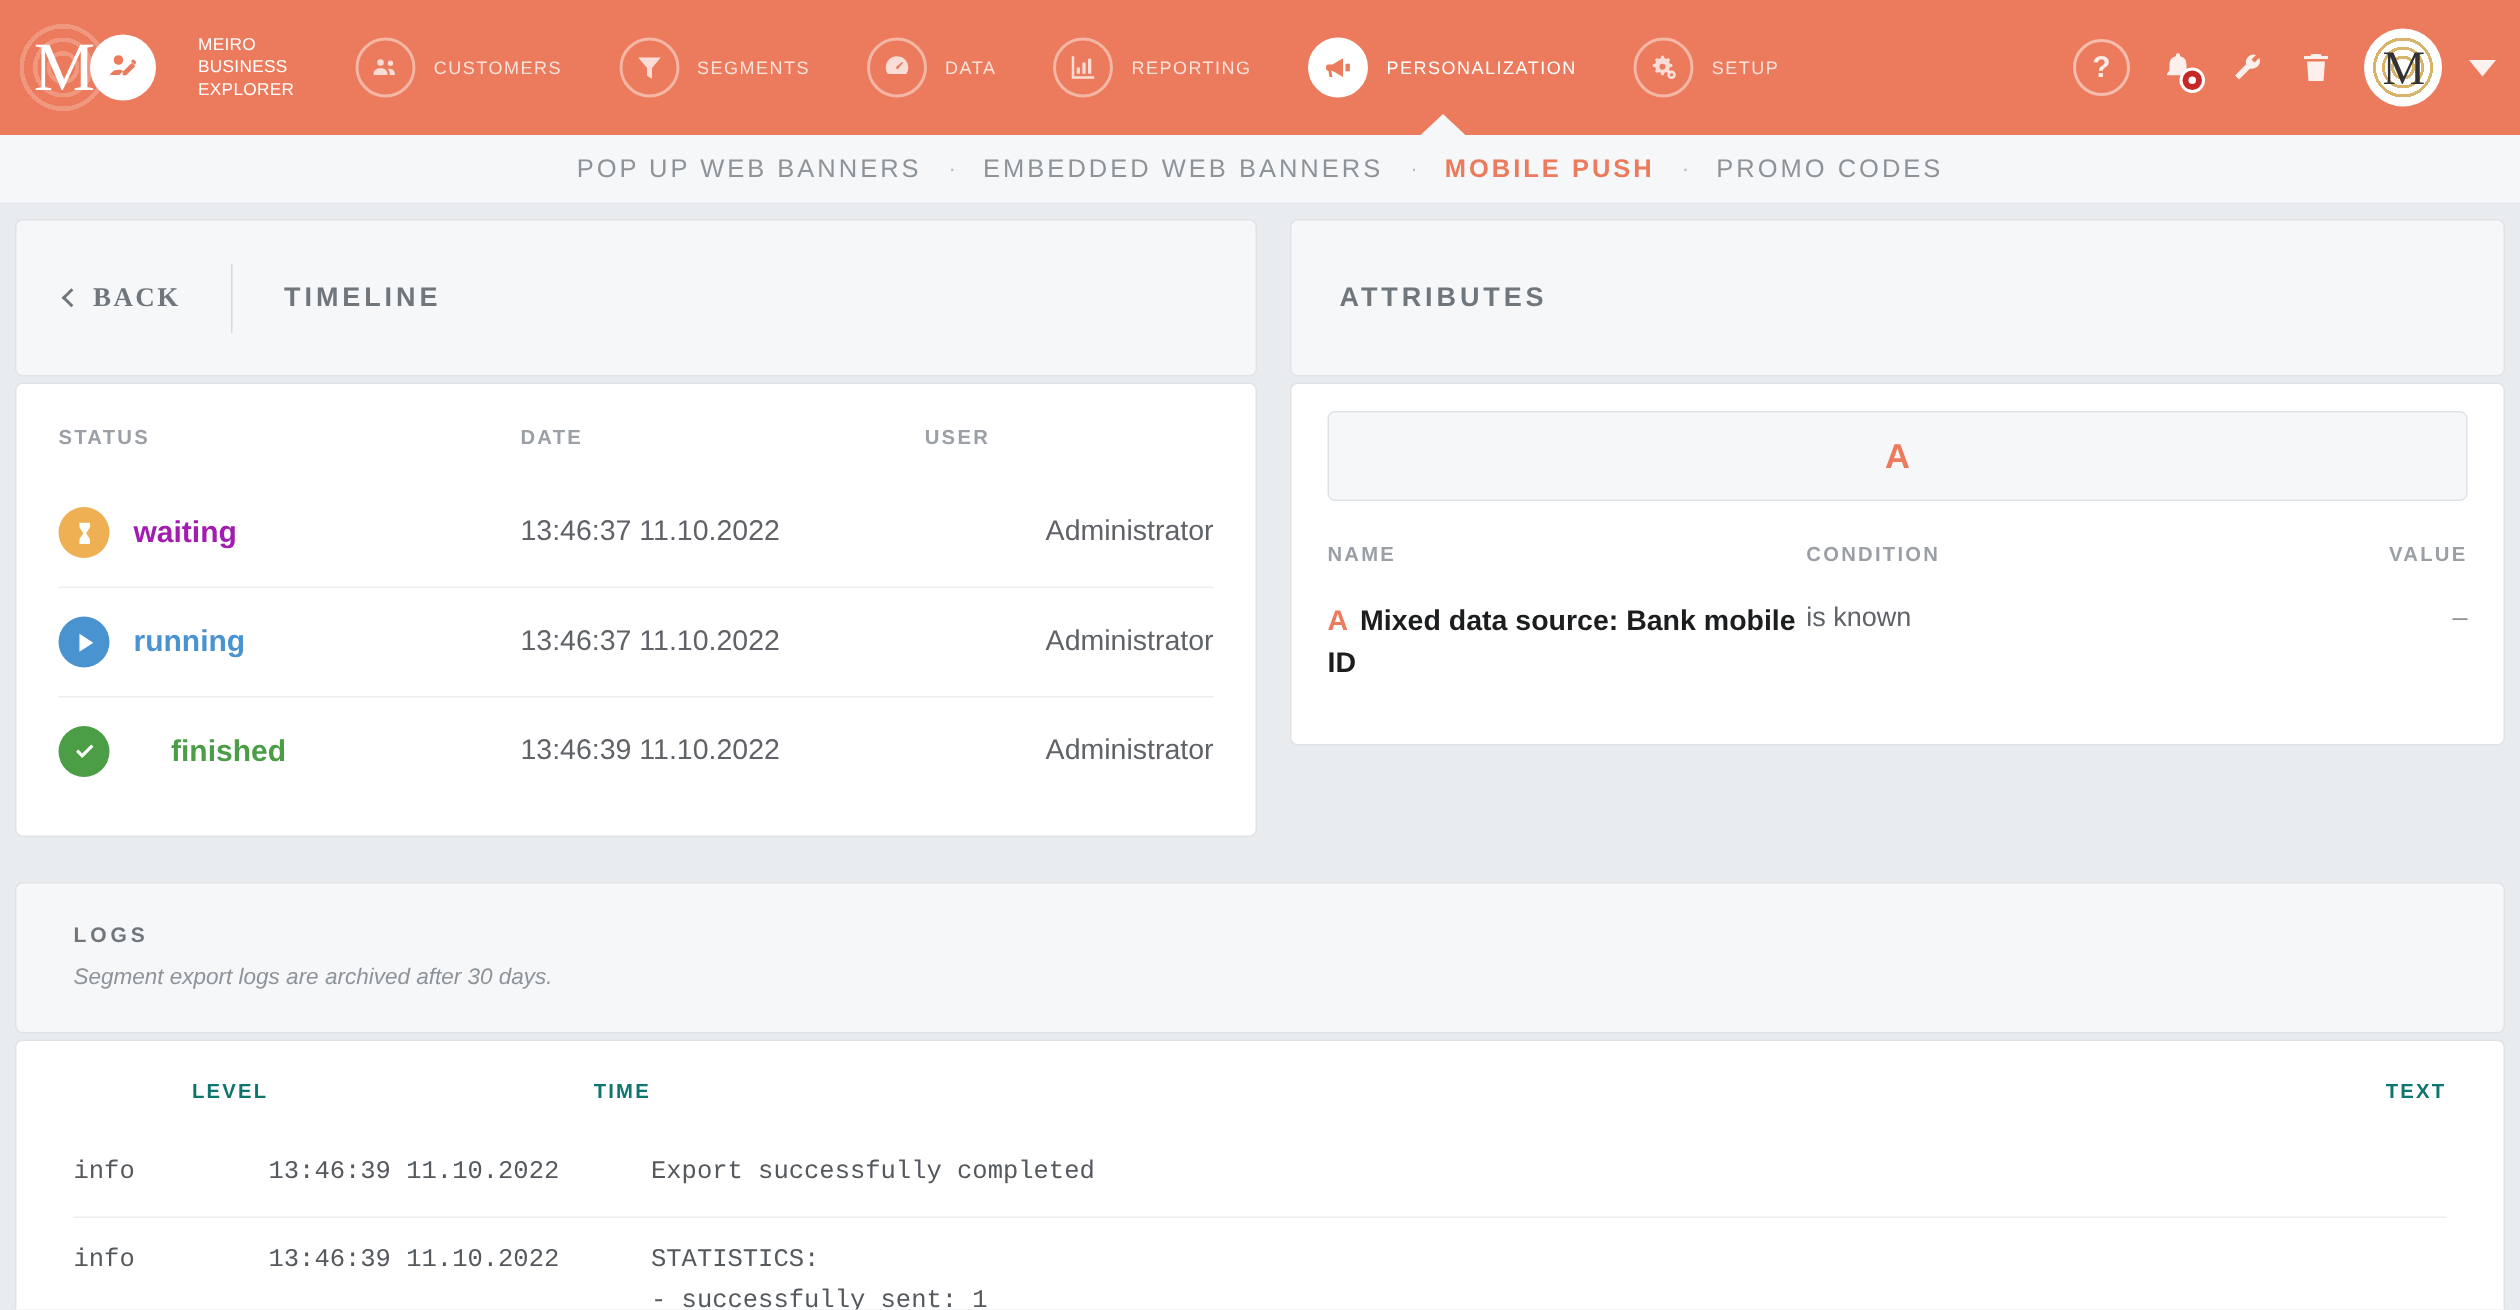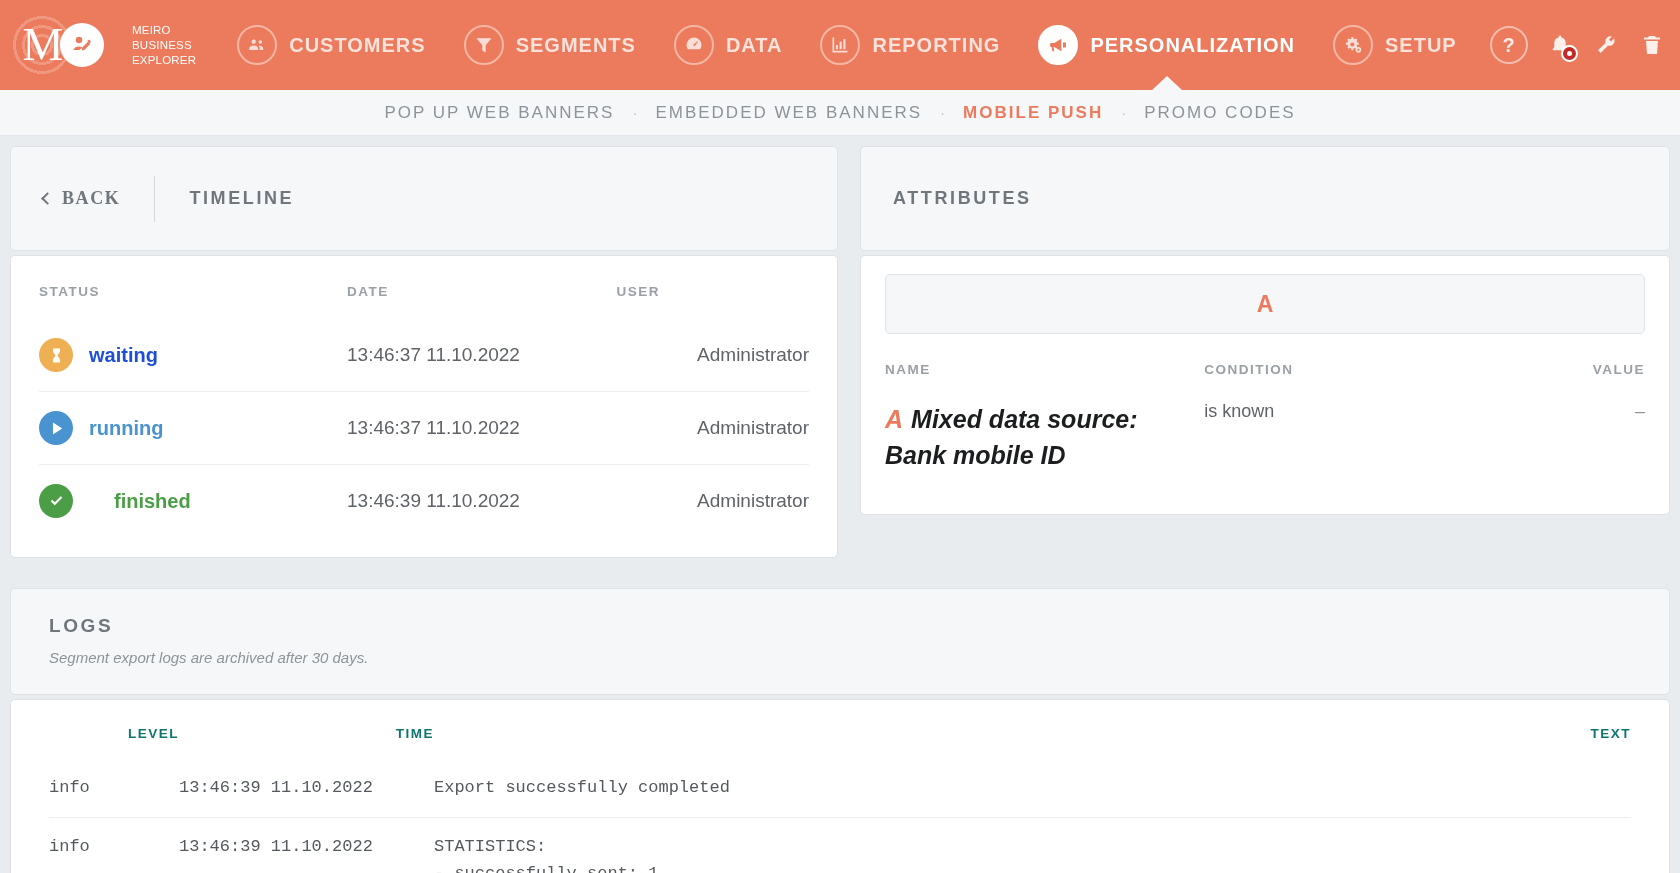--- a/index.html
+++ b/index.html
@@ -57,21 +57,21 @@
     text-decoration: none;
   }
   .navitem .circ {
     width: 40px; height: 40px; border-radius: 50%;
     border: 2px solid rgba(255,255,255,.45);
     display: flex; align-items: center; justify-content: center;
     flex: 0 0 auto;
   }
   .navitem .circ svg { width: 20px; height: 20px; fill: rgba(255,255,255,.75); }
   .navitem .lbl {
-    color: rgba(255,255,255,.78); font-size: 20px; font-weight: 700;
+    color: rgba(255,255,255,.78); font-size: 12px; font-weight: 400;
     letter-spacing: 1.0px; white-space: nowrap;
   }
   .navitem.active .circ { background: #fff; border-color: #fff; }
   .navitem.active .circ svg { fill: #ec7a5c; }
   .navitem.active .lbl { color: #fff; }
   .navitem.active::after {
     content: ""; position: absolute; left: 50%; bottom: -1px;
     transform: translateX(-50%);
     border-left: 16px solid transparent; border-right: 16px solid transparent;
     border-bottom: 15px solid #f6f7f9;
@@ -166,50 +166,50 @@
   table.tbl td { padding: 19px 0; font-size: 19px; color: #5f6368; }
   table.tbl tbody tr + tr { border-top: 1px solid #eceef0; }
   .th-user, .td-user { text-align: right; }
   .status-cell { display: flex; align-items: center; gap: 16px; }
   .st-ico {
     width: 34px; height: 34px; border-radius: 50%;
     display: flex; align-items: center; justify-content: center; flex:0 0 auto;
   }
   .st-ico svg { width: 17px; height: 17px; fill: #fff; }
   .st-lbl { font-size: 20px; font-weight: 700; }
-  .st-waiting  { background: #eeb053; }  .c-waiting  { color: #1d4ed8; }
+  .st-waiting  { background: #eeb053; }  .c-waiting  { color: #a21caf; }
   .st-running  { background: #4a93d1; }  .c-running  { color: #4a93d1; }
   .st-finished { background: #4b9e46; }  .c-finished { color: #4b9e46; margin-left: 25px; }
 
   
   .attr-body { margin-top: 4px; padding: 18px 24px 24px 24px; }
   .attr-chip {
     border: 1px solid #dfe3e7; border-radius: 5px; background: #f6f7f9;
     height: 60px; display: flex; align-items: center; justify-content: center;
     color: #ec7a5c; font-size: 23px; font-weight: 700; cursor: pointer;
   }
   table.attr-tbl { width: 100%; border-collapse: collapse; margin-top: 6px; }
   table.attr-tbl th {
     font-size: 13.5px; color: #9aa0a6; font-weight: 700; letter-spacing: 1.5px;
     text-align: left; padding: 22px 0 14px 0;
   }
   table.attr-tbl th.r, table.attr-tbl td.r { text-align: right; }
   table.attr-tbl td { padding: 10px 0 16px 0; vertical-align: top; }
-  .attr-name { font-size: 25px; font-weight: 700; color: #1b1d1f; line-height: 1.45; font-style: italic; }
+  .attr-name { font-size: 19px; font-weight: 700; color: #1b1d1f; line-height: 1.45; }
   .attr-name .mk { color: #ec7a5c; font-weight: 700; margin-right: 8px; }
   .attr-cond { font-size: 18px; color: #5f6368; }
   .attr-val { font-size: 18px; color: #8d9499; }
 
   
   .logs-wrap { margin-top: 30px; }
   .logs-head {
     background: #f6f7f9; border: 1px solid #dfe3e7; border-radius: 5px;
     padding: 26px 38px 28px 38px;
   }
-  .logs-title { color: #6f777d; font-size: 19px; font-weight: 700; letter-spacing: 2.6px; }
+  .logs-title { color: #6f777d; font-size: 14px; font-weight: 700; letter-spacing: 2.6px; }
   .logs-sub { color: #8d9499; font-size: 15px; font-style: italic; margin-top: 12px; }
   .logs-card { margin-top: 4px; padding: 0 38px; }
   table.logs-tbl { width: 100%; border-collapse: collapse; }
   table.logs-tbl th {
     font-size: 13.5px; color: #0f766e; font-weight: 700; letter-spacing: 1.5px;
     text-align: right; padding: 26px 0 18px 0;
   }
   table.logs-tbl td {
     font-family: "Liberation Mono", monospace; font-size: 17px; color: #54595e;
     padding: 16px 0; vertical-align: top; white-space: pre-wrap; line-height: 1.55;

